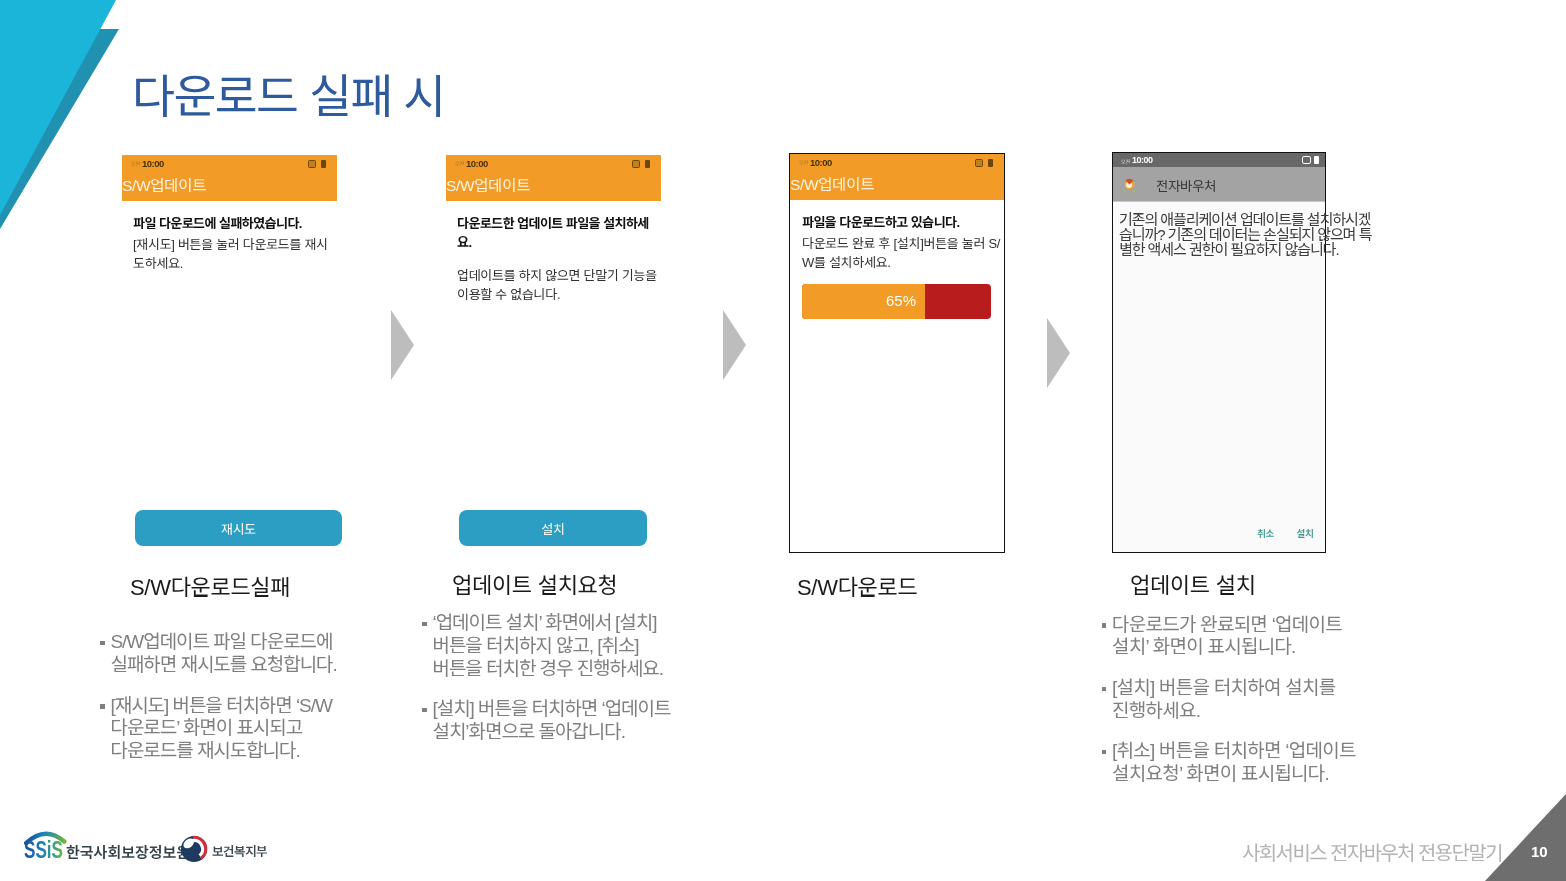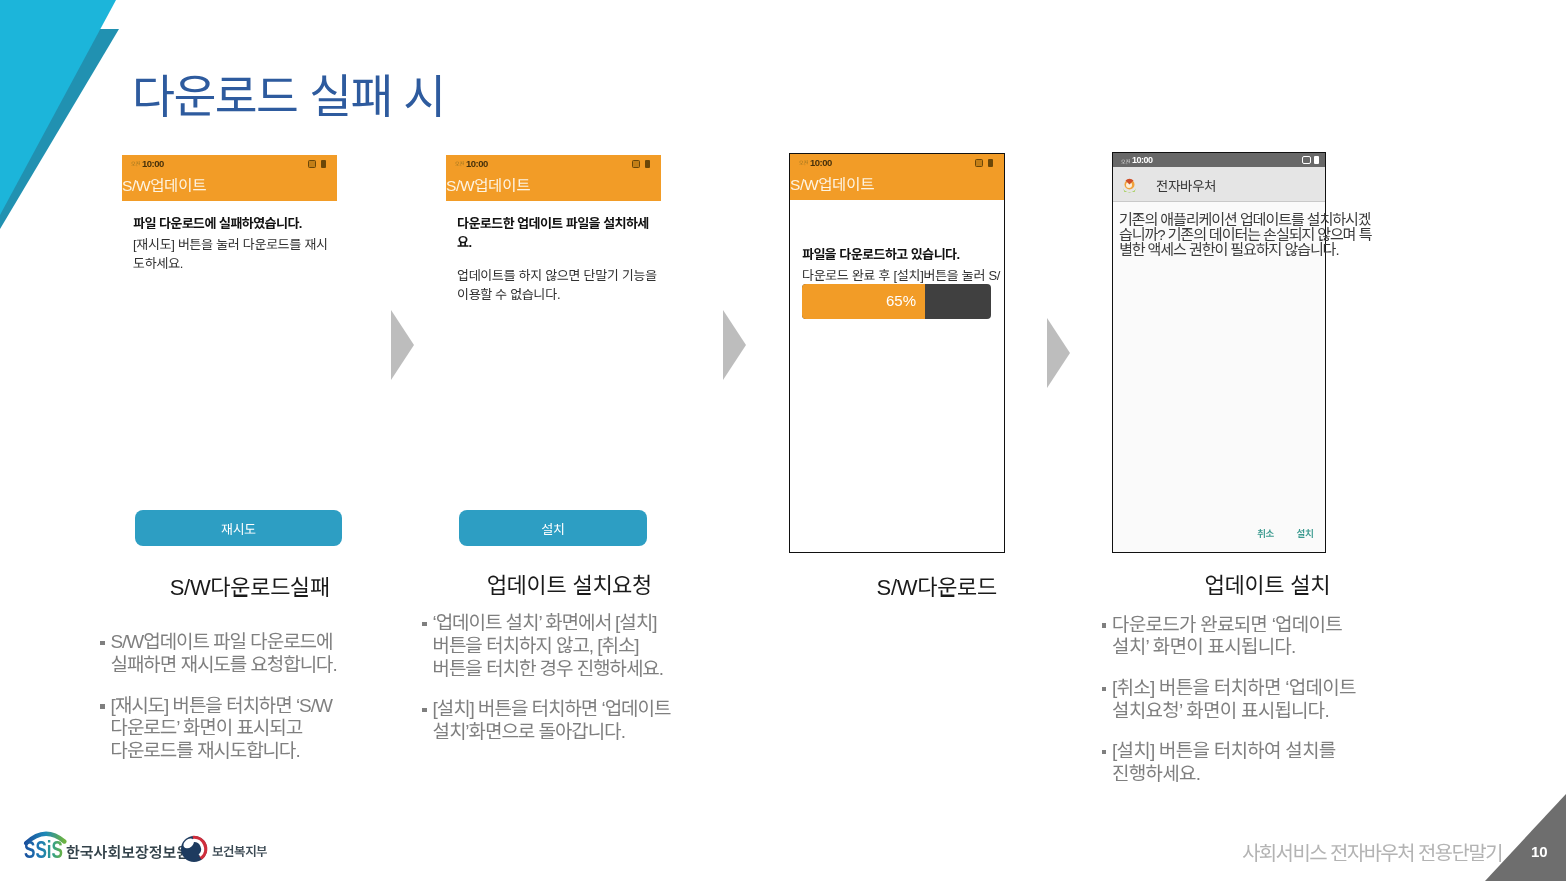--- a/index.html
+++ b/index.html
@@ -9,21 +9,21 @@
   .nw{white-space:nowrap;}
   .ph-head{background:#f29c27;}
   .st-pre{position:absolute;left:9px;top:5px;font-size:5.5px;color:#a87a20;letter-spacing:-0.5px;}
   .st-time{position:absolute;left:20px;top:3px;font-size:9.5px;font-weight:bold;color:#47310b;letter-spacing:-0.5px;}
   .st-ic1{position:absolute;top:4.5px;width:7.5px;height:8px;border:1.6px solid #6b4708;background:#c47f17;border-radius:1.5px;box-sizing:border-box;}
   .st-ic2{position:absolute;top:4.5px;width:5px;height:8px;background:#6b4708;border-radius:1px;}
   .ph-title{position:absolute;left:0;top:18px;width:100%;font-size:15.5px;color:#fdf4e3;letter-spacing:-0.3px;}
   .body13{font-size:13px;letter-spacing:-0.3px;line-height:19px;color:#303030;}
   .body13 .b{font-weight:bold;color:#111;letter-spacing:-0.55px;}
   .btn{background:#2d9ec3;border-radius:8px;color:#fff;font-size:13px;letter-spacing:-0.3px;display:flex;align-items:center;justify-content:center;}
-  .cap{text-align:right;font-size:22px;font-weight:400;color:#1a1a1a;letter-spacing:-0.3px;white-space:nowrap;}
+  .cap{text-align:left;font-size:22px;font-weight:400;color:#1a1a1a;letter-spacing:-0.3px;white-space:nowrap;}
   .bl{font-size:19px;color:#7f7f7f;letter-spacing:-1.05px;line-height:22.7px;}
   .bl .row{display:flex;}
   .bl .bu{width:4.5px;height:4.5px;background:#7f7f7f;margin:9.5px 6px 0 0;flex:none;}
   .bl .row+.row{margin-top:18px;}
 </style>
 </head>
 <body>
 
 <svg class="abs" style="left:0;top:0" width="130" height="235" viewBox="0 0 130 235">
   <polygon points="0,29 119,29 0,229" fill="#2191b1"></polygon>
@@ -62,39 +62,39 @@
 <div class="abs btn" style="left:459px;top:510px;width:188px;height:36px;">설치</div>
 
 <div class="abs" style="left:789px;top:153px;width:214px;height:398px;border:1.5px solid #111;background:#fff;">
   <div class="abs ph-head" style="left:0;top:0;width:214px;height:46px;">
     <span class="st-pre">오전</span>
       <span class="st-time">10:00</span>
     <span class="st-ic1" style="left:185px;"></span>
       <span class="st-ic2" style="left:198px;"></span>
     <div class="ph-title">S/W업데이트</div>
   </div>
-  <div class="abs body13" style="left:12px;top:59px;margin-top:32px;">
+  <div class="abs body13" style="left:12px;top:59px;">
     <div class="b nw">파일을 다운로드하고 있습니다.</div>
     <div class="nw" style="margin-top:2px;">다운로드 완료 후 [설치]버튼을 눌러 S/</div>
     <div class="nw">W를 설치하세요.</div>
   </div>
-  <div class="abs" style="left:12px;top:129.5px;width:189px;height:35px;background:#404040;border-radius:4px;">
+  <div class="abs" style="left:12px;top:129.5px;width:189px;height:35px;background:#b91c1c;border-radius:4px;">
     <div style="position:absolute;left:0;top:0;width:123px;height:35px;background:#f29c27;border-radius:4px 0 0 4px;"></div>
     <div style="position:absolute;left:84px;top:8px;font-size:15px;color:#fff;">65%</div>
   </div>
 </div>
 
 <div class="abs" style="left:1112px;top:152px;width:212px;height:399px;border:1.5px solid #111;background:#fafafa;">
   <div class="abs" style="left:0;top:0;width:212px;height:14px;background:#686868;">
     <span style="position:absolute;left:8px;top:5px;font-size:5.5px;color:#cfcfcf;letter-spacing:-0.5px;">오전</span>
     <span style="position:absolute;left:19px;top:2px;font-size:9px;font-weight:bold;color:#fff;letter-spacing:-0.5px;">10:00</span>
     <span style="position:absolute;left:189px;top:2.5px;width:8.5px;height:8.5px;border:1.2px solid #fff;border-radius:2px;box-sizing:border-box;"></span>
     <span style="position:absolute;left:201px;top:2.5px;width:5px;height:8.5px;background:#fff;border-radius:1px;"></span>
   </div>
-  <div class="abs" style="left:0;top:14px;width:212px;height:35px;background:#e5e5e5;border-bottom:1px solid #c9c9c9;box-sizing:border-box;">
+  <div class="abs" style="left:0;top:14px;width:212px;height:35px;background:#a3a3a3;border-bottom:1px solid #c9c9c9;box-sizing:border-box;">
     <svg class="abs" style="left:9px;top:11px;" width="15" height="15" viewBox="0 0 15 15">
       <path d="M1,10 A7 7 0 0 0 14,10 L12.5,14 L2.5,14 Z" fill="#9fce4e"></path>
       <circle cx="7.5" cy="6.5" r="5" fill="#f0a23c"></circle>
       <circle cx="7" cy="7" r="3" fill="#fdf0d8"></circle>
       <path d="M3.5,2.5 A5.6 5.6 0 0 1 11.5,2.5 L7.5,6.5 Z" fill="#cf4f28"></path>
     </svg>
     <div class="abs nw" style="left:43px;top:8px;font-size:13.5px;color:#383838;letter-spacing:-0.4px;">전자바우처</div>
   </div>
   <div class="abs" style="left:6px;top:60.3px;font-size:15px;color:#3a3a3a;line-height:14.7px;letter-spacing:-1.05px;">
     <div class="nw">기존의 애플리케이션 업데이트를 설치하시겠</div>
@@ -158,29 +158,29 @@
   <div class="row">
       <span class="bu"></span>
       <div>
         <div class="nw">다운로드가 완료되면 ‘업데이트</div>
         <div class="nw">설치’ 화면이 표시됩니다.</div>
       </div>
     </div>
   <div class="row">
       <span class="bu"></span>
       <div>
+        <div class="nw">[설치] 버튼을 터치하여 설치를</div>
+        <div class="nw">진행하세요.</div>
+      </div>
+    </div>
+  <div class="row">
+      <span class="bu"></span>
+      <div>
         <div class="nw">[취소] 버튼을 터치하면 ‘업데이트</div>
         <div class="nw">설치요청’ 화면이 표시됩니다.</div>
-      </div>
-    </div>
-  <div class="row">
-      <span class="bu"></span>
-      <div>
-        <div class="nw">[설치] 버튼을 터치하여 설치를</div>
-        <div class="nw">진행하세요.</div>
       </div>
     </div>
 </div>
 
 <svg class="abs" style="left:23px;top:828px;" width="48" height="34" viewBox="0 0 48 34">
   <defs>
     <linearGradient id="ag" x1="0" y1="0" x2="1" y2="0">
       <stop offset="0" stop-color="#1b4f9c"></stop>
         <stop offset="0.5" stop-color="#1d89b8"></stop>
         <stop offset="1" stop-color="#6db33f"></stop>

